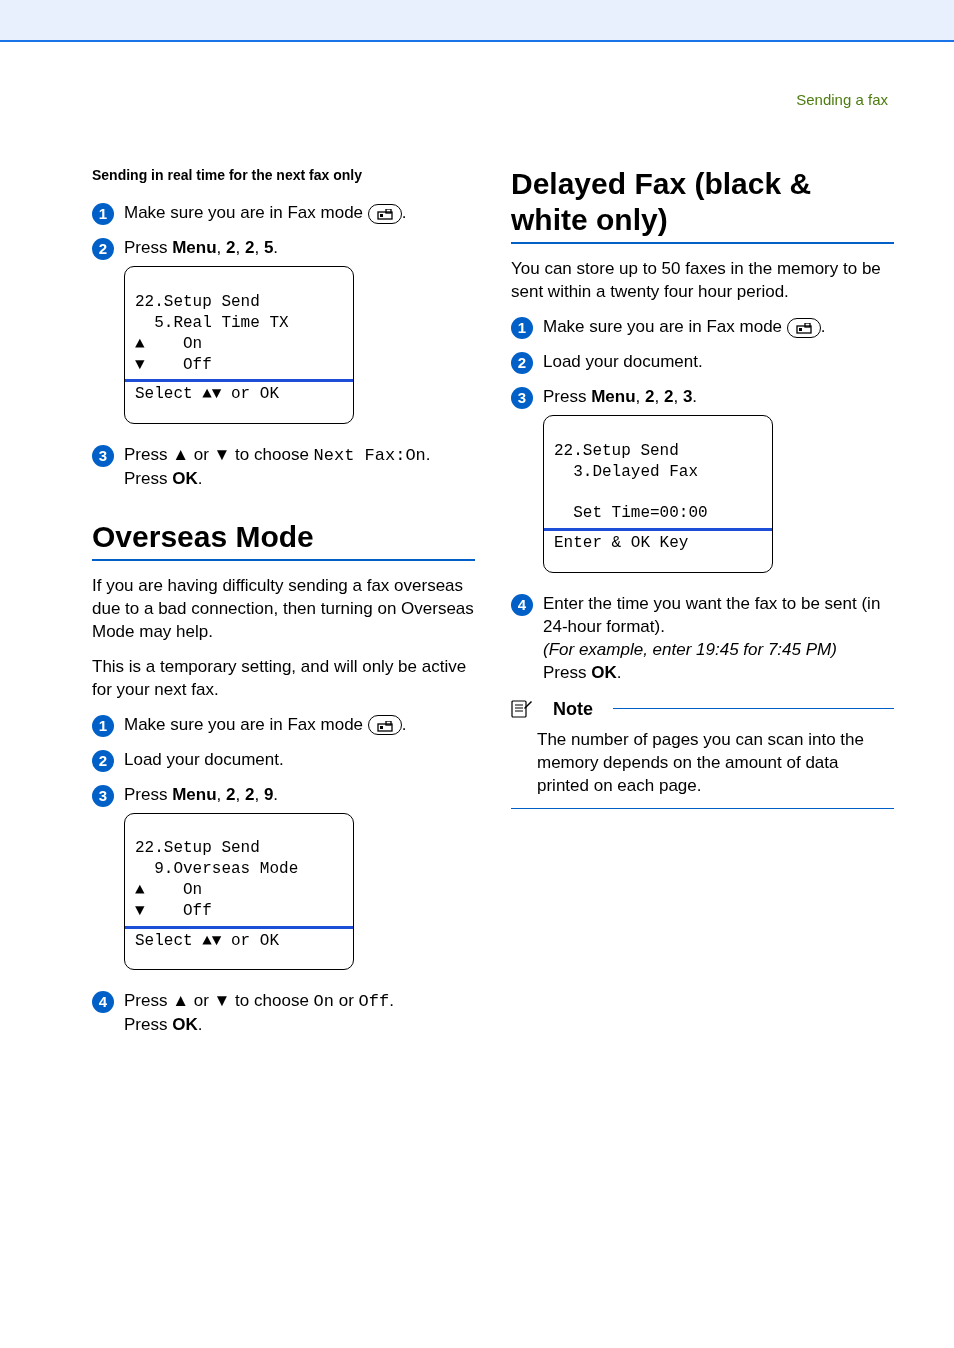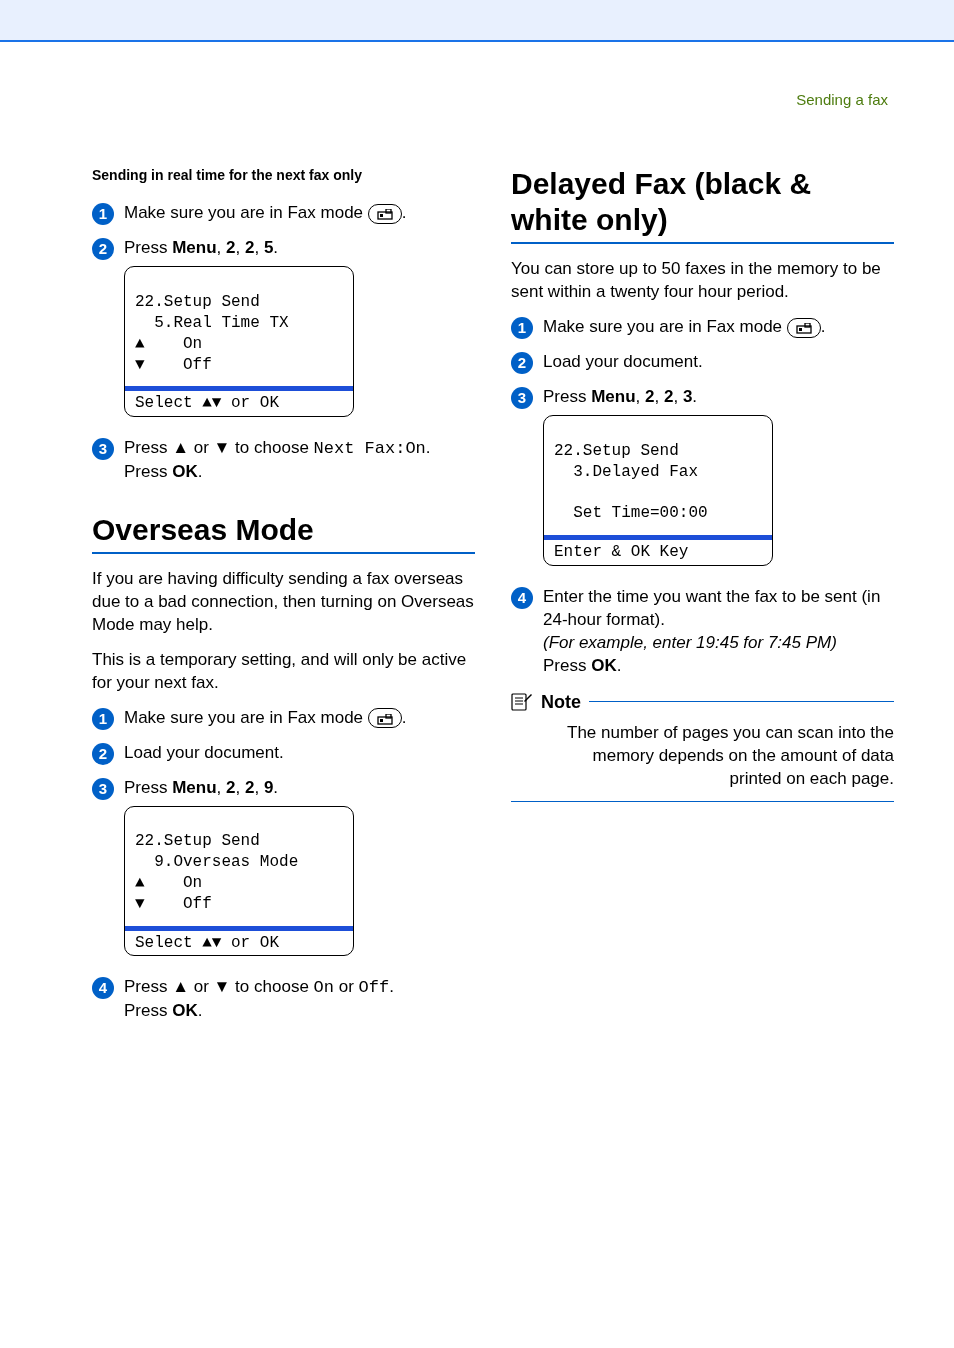--- a/index.html
+++ b/index.html
@@ -35,52 +35,52 @@
       width: 22px; height: 22px; border-radius: 50%;
       background: #0060c7; color: #fff;
       display: inline-flex; align-items: center; justify-content: center;
       font-weight: bold; font-size: 15px;
       flex: 0 0 22px;
       margin-top: 1px;
     }
     .lcd {
       border: 1.5px solid #000;
       border-radius: 10px;
-      padding: 4px 10px 4px 10px;
+      padding: 4px 10px 20px 10px;
       margin: 6px 0 8px 0;
       font-family: "Courier New", monospace;
       font-size: 16px;
       line-height: 1.3;
       width: 230px;
       white-space: pre;
       background: #fff;
     }
     .lcd .statusline {
-      border-top: 5px solid #1d4ed8;
-      margin: 11px -10px -4px -10px;
+      border-top: 3px solid #1d4ed8;
+      margin: 4px -10px -4px -10px;
       padding: 2px 10px 2px 10px;
     }
     .fax-icon {
       display: inline-block;
       border: 1.5px solid #000;
       border-radius: 10px;
       padding: 1px 8px 0 8px;
       vertical-align: middle;
       line-height: 1;
     }
     .fax-icon svg { vertical-align: middle; }
     .mono { font-family: "Courier New", monospace; }
     .italic { font-style: italic; }
     .note-head {
-      display: flex; align-items: center; gap: 8px;
+      display: flex; align-items: center; gap: 20px;
       margin-top: 10px; margin-bottom: 8px;
     }
     .note-label { font-weight: bold; font-size: 18px; }
     .note-rule { flex: 1; height: 0; border-top: 1.5px solid #0060c7; }
-    .note-body { padding-left: 26px; margin-bottom: 8px; text-align: right; }
+    .note-body { padding-left: 26px; margin-bottom: 8px; }
     .note-end { border-top: 1.5px solid #0060c7; margin-top: 10px; }
     .pen-icon svg { display: block; }
     b { font-weight: bold; }
   </style>
 </head>
 <body>
 
 <div class="top-band"></div>
 
 <div class="page">

